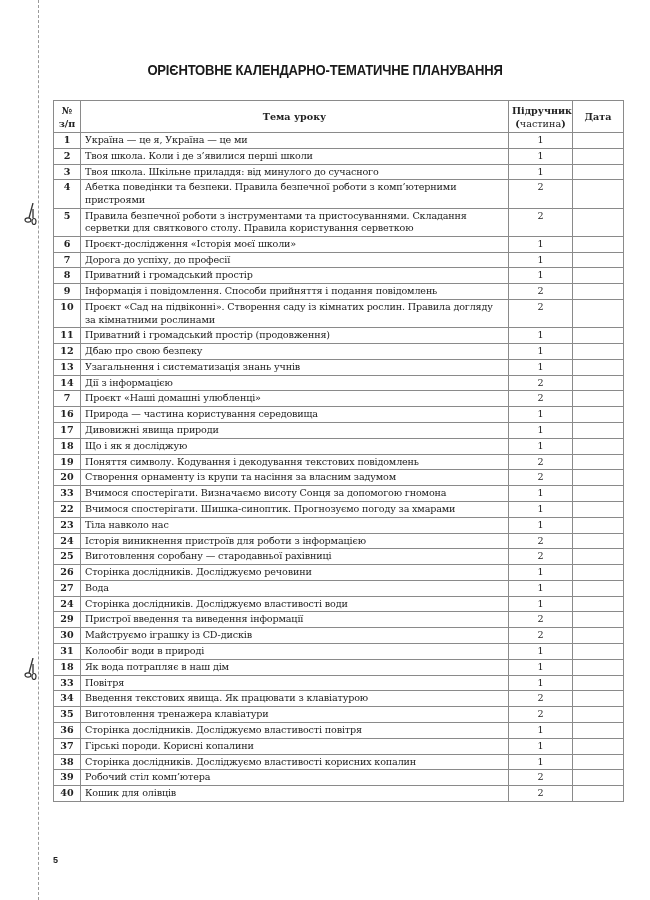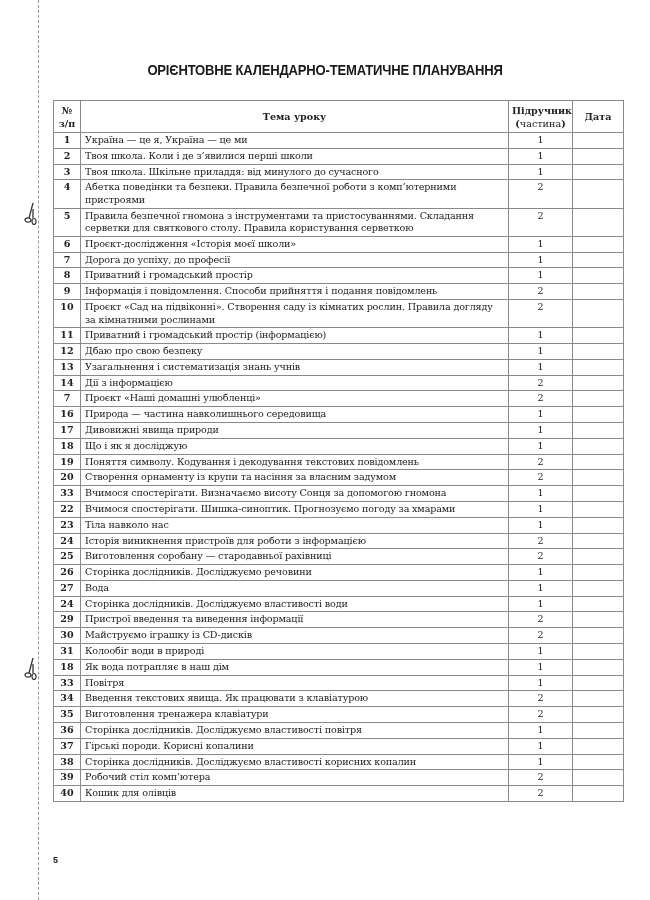--- a/index.html
+++ b/index.html
@@ -94,21 +94,21 @@
         <td></td>
       </tr>
       <tr>
         <td class="num">4</td>
         <td class="topic"><span>Абетка поведінки та безпеки. Правила безпечної роботи з комп’ютерними пристроями</span></td>
         <td class="book">2</td>
         <td></td>
       </tr>
       <tr>
         <td class="num">5</td>
-        <td class="topic"><span>Правила безпечної гномона з інструментами та пристосуваннями. Складання серветки для святкового столу. Правила користування серветкою</span></td>
+        <td class="topic"><span>Правила безпечної роботи з інструментами та пристосуваннями. Складання серветки для святкового столу. Правила користування серветкою</span></td>
         <td class="book">2</td>
         <td></td>
       </tr>
       <tr>
         <td class="num">6</td>
         <td class="topic"><span>Проєкт-дослідження «Історія моєї школи»</span></td>
         <td class="book">1</td>
         <td></td>
       </tr>
       <tr>
@@ -130,21 +130,21 @@
         <td></td>
       </tr>
       <tr>
         <td class="num">10</td>
         <td class="topic"><span>Проєкт «Сад на підвіконні». Створення саду із кімнатих рослин. Правила догляду за кімнатними рослинами</span></td>
         <td class="book">2</td>
         <td></td>
       </tr>
       <tr>
         <td class="num">11</td>
-        <td class="topic"><span>Приватний і громадський простір</span> (<span class="it">інформацією</span>)</td>
+        <td class="topic"><span>Приватний і громадський простір</span> (<span class="it">продовження</span>)</td>
         <td class="book">1</td>
         <td></td>
       </tr>
       <tr>
         <td class="num">12</td>
         <td class="topic"><span>Дбаю про свою безпеку</span></td>
         <td class="book">1</td>
         <td></td>
       </tr>
       <tr>
@@ -160,21 +160,21 @@
         <td></td>
       </tr>
       <tr>
         <td class="num">7</td>
         <td class="topic"><span>Проєкт «Наші домашні улюбленці»</span></td>
         <td class="book">2</td>
         <td></td>
       </tr>
       <tr>
         <td class="num">16</td>
-        <td class="topic"><span>Природа — частина навколишнього середовища</span></td>
+        <td class="topic"><span>Природа — частина користування середовища</span></td>
         <td class="book">1</td>
         <td></td>
       </tr>
       <tr>
         <td class="num">17</td>
         <td class="topic"><span>Дивовижні явища природи</span></td>
         <td class="book">1</td>
         <td></td>
       </tr>
       <tr>

